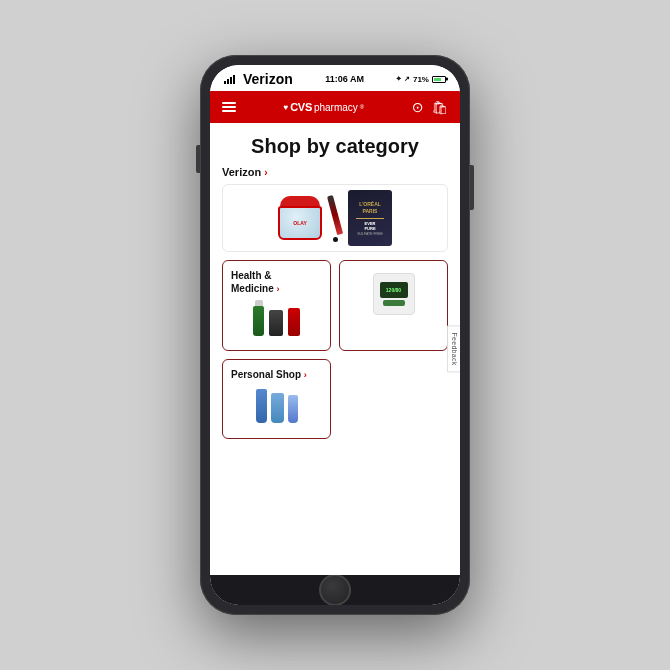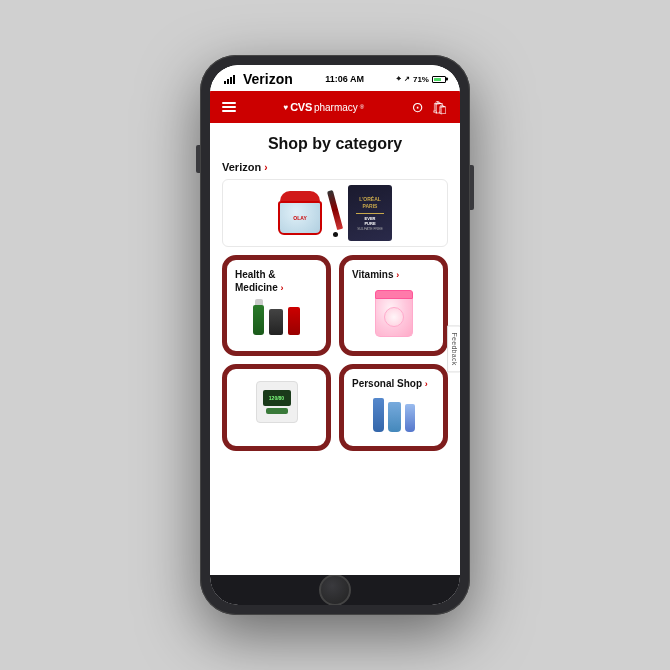--- a/index.html
+++ b/index.html
@@ -183,21 +183,21 @@
     
     .content {
       flex: 1;
       overflow-y: auto;
       background: #fff;
       position: relative;
     }
 
     .page-title {
       text-align: center;
-      font-size: 16px;
+      font-size: 20px;
       font-weight: 600;
       color: #111;
       padding: 12px 28px 8px;
     }
 
     
     .category-section {
       padding: 0 12px;
     }
 
@@ -230,22 +230,22 @@
 
     
     .category-grid {
       display: grid;
       grid-template-columns: 1fr 1fr;
       gap: 8px;
       margin-bottom: 8px;
     }
 
     .category-card {
-      border: 5px solid #7f1d1d;
-      border-radius: 14px;
+      border: 1px solid #7f1d1d;
+      border-radius: 6px;
       padding: 8px;
       min-height: 80px;
       position: relative;
       overflow: hidden;
       background: #fff;
     }
 
     .category-card-title {
       font-size: 10px;
       font-weight: 600;
@@ -424,34 +424,20 @@
               </div>
               <div class="products-row" style="justify-content:center; gap:5px; padding-top:6px;">
                 <div style="width:11px; height:30px; background:linear-gradient(to bottom, #2a7a2a, #1a5a1a); border-radius:2px 2px 3px 3px; position:relative;">
                   <div style="position:absolute; top:-6px; left:50%; transform:translateX(-50%); width:8px; height:6px; background:#ccc; border-radius:2px 2px 0 0;"></div>
                 </div>
                 <div style="width:14px; height:26px; background:linear-gradient(to bottom, #444, #222); border-radius:2px;"></div>
                 <div style="width:12px; height:28px; background:linear-gradient(to bottom, #cc0000, #990000); border-radius:2px;"></div>
               </div>
             </div>
 
-            <div class="category-card">
-              <div class="category-card-title">
-                <span>Vitamins</span>
-                <span class="chevron"> ›</span>
-              </div>
-              <div class="products-row" style="justify-content:center; padding-top:4px;">
-                <div style="display:flex; flex-direction:column; align-items:center;">
-                  <div style="width:38px; height:9px; background:#ff7aaa; border-radius:3px 3px 0 0; border:1px solid #ff5599;"></div>
-                  <div style="width:38px; height:38px; background:radial-gradient(ellipse at 40% 25%, #fff0f5, #ffc8dd, #ffaac8); border-radius:0 0 5px 5px; border:1px solid #ffaacc; border-top:none; display:flex; align-items:center; justify-content:center;">
-                    <div style="width:20px; height:20px; border-radius:50%; background:radial-gradient(circle, #fff5f8, #ffccdd); border:1px solid #ffaacc;"></div>
-                  </div>
-                </div>
-              </div>
-            </div>
 
             <div class="category-card">
               <div class="products-row" style="justify-content:center; padding-top:4px;">
                 <div class="bp-monitor">
                   <div class="bp-screen">
                     <span class="bp-screen-text">120/80</span>
                   </div>
                   <div class="bp-button"></div>
                 </div>
               </div>

